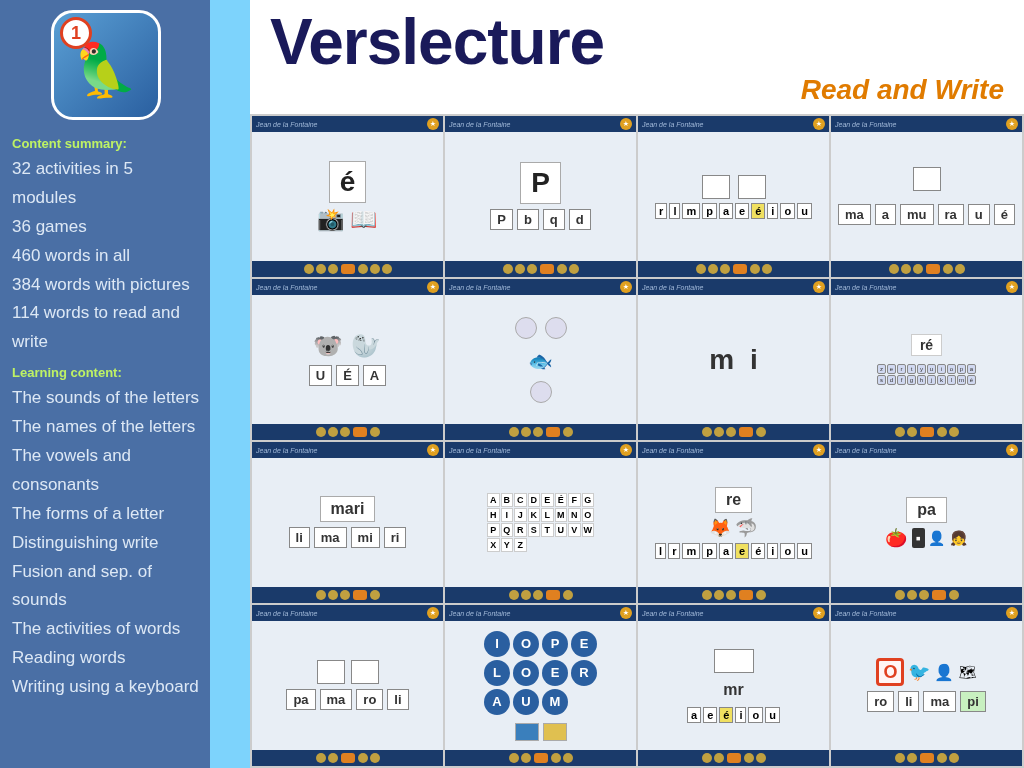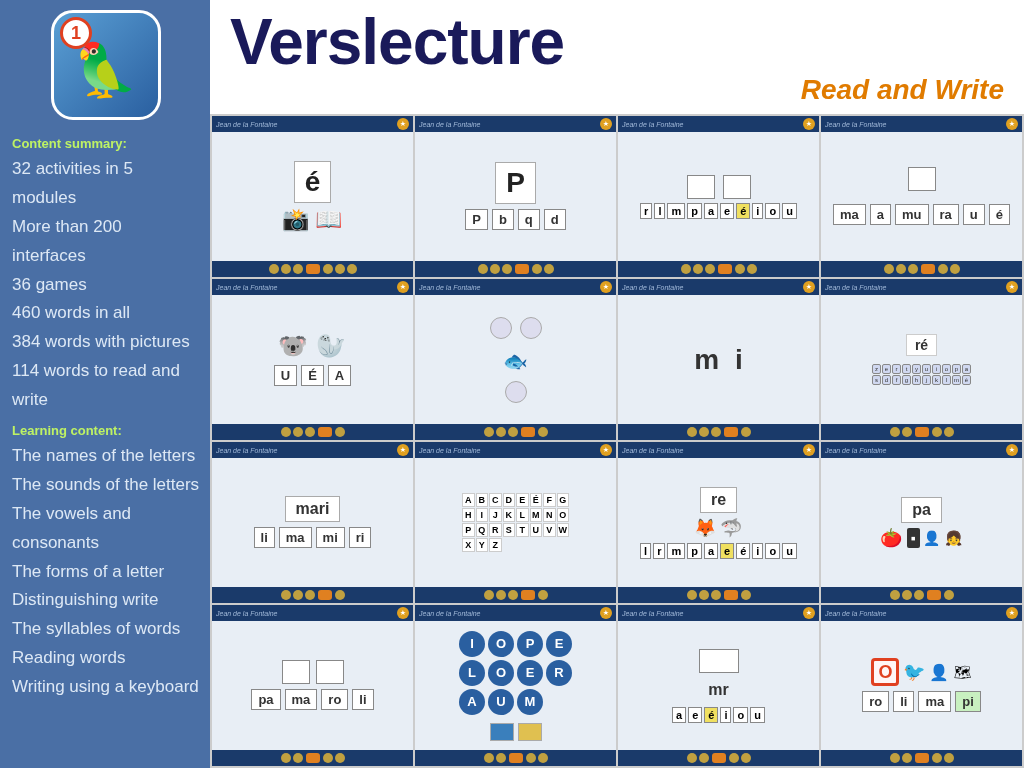--- a/index.html
+++ b/index.html
@@ -81,20 +81,21 @@
       color: #dde8f5;
       line-height: 1.7;
     }
 
     
     #main {
       flex: 1;
       display: flex;
       flex-direction: column;
       background: #7dd3fc;
+      padding-left: 40px;
     }
 
     #header {
       padding: 10px 20px 8px 20px;
       background: #fff;
       display: flex;
       flex-direction: column;
     }
 
     #app-title {
@@ -334,35 +335,35 @@
   <div id="app-icon">
     <div class="icon-circle">
       <div class="icon-number">1</div>
       <div class="bird-body">🦜</div>
     </div>
   </div>
 
   <div class="sidebar-section-title">Content summary:</div>
   <div>
     <div class="sidebar-item">32 activities in 5 modules</div>
-    <div class="sidebar-item">More than 200 interfaces</div>
     <div class="sidebar-item">36 games</div>
     <div class="sidebar-item">460 words in all</div>
     <div class="sidebar-item">384 words with pictures</div>
     <div class="sidebar-item">114 words to read and write</div>
   </div>
 
   <div class="sidebar-section-title">Learning content:</div>
   <div>
+    <div class="sidebar-item">The sounds of the letters</div>
     <div class="sidebar-item">The names of the letters</div>
-    <div class="sidebar-item">The sounds of the letters</div>
     <div class="sidebar-item">The vowels and consonants</div>
     <div class="sidebar-item">The forms of a letter</div>
     <div class="sidebar-item">Distinguishing write</div>
-    <div class="sidebar-item">The syllables of words</div>
+    <div class="sidebar-item">Fusion and sep. of sounds</div>
+    <div class="sidebar-item">The activities of words</div>
     <div class="sidebar-item">Reading words</div>
     <div class="sidebar-item">Writing using a keyboard</div>
   </div>
 </div>
 
 <div id="main">
   <div id="header">
     <div id="app-title">Verslecture</div>
     <div id="app-subtitle">Read and Write</div>
   </div>

